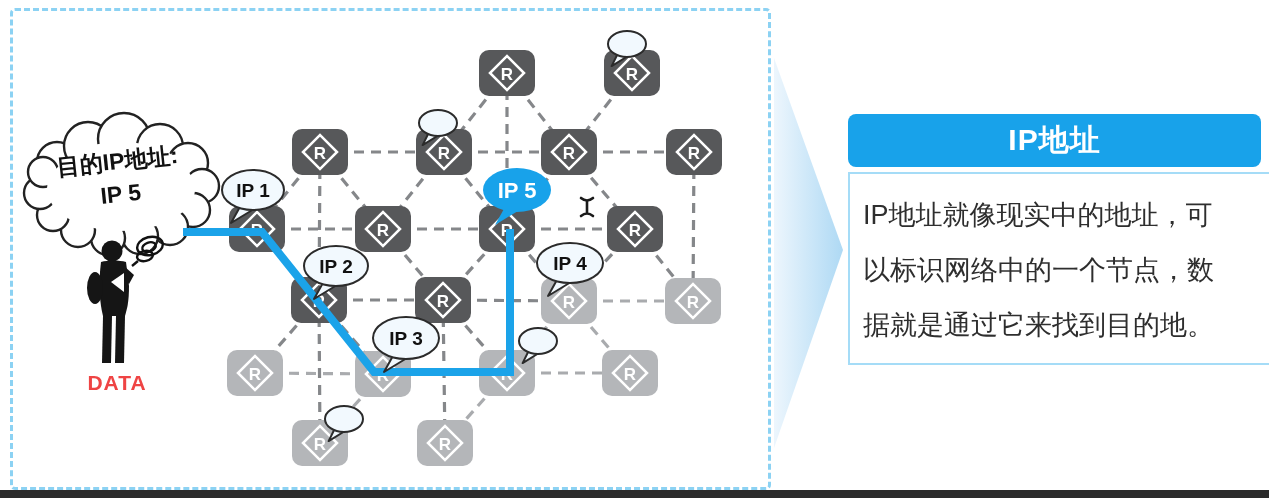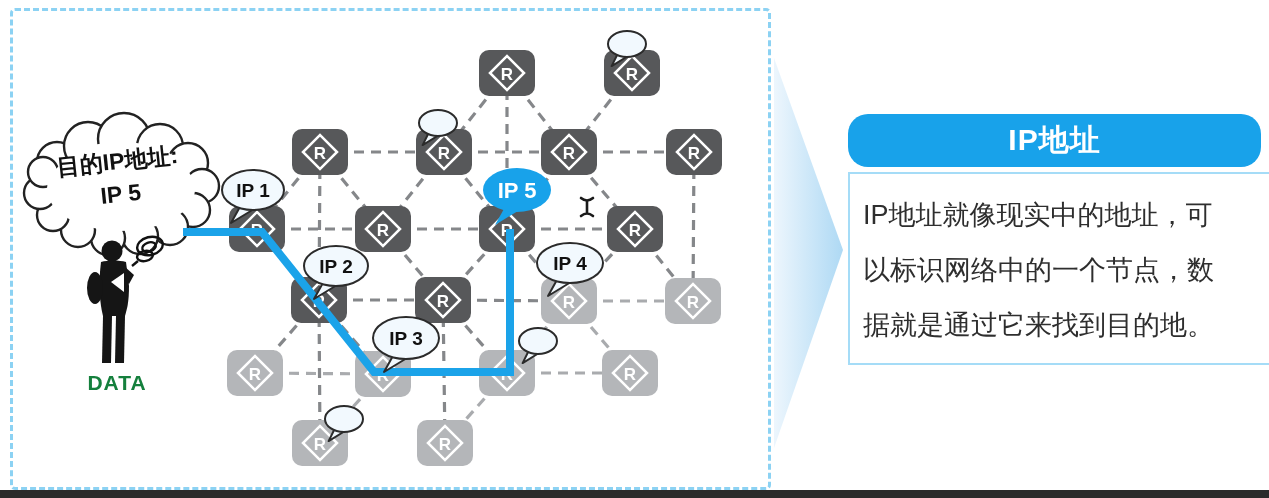--- a/index.html
+++ b/index.html
@@ -21,25 +21,25 @@
   .router.dark{background:#57585A;}
   .router.light{background:#B4B6B9;}
   .cloud-text{
     position:absolute;left:40px;top:146px;width:158px;z-index:4;
     transform:rotate(-6deg);text-align:center;color:#111;font-weight:bold;
   }
   .cloud-text .l1{font-size:23px;letter-spacing:0px;}
   .cloud-text .l2{font-size:23px;margin-top:4px;}
   .data-label{
     position:absolute;left:62px;top:371px;width:110px;text-align:center;z-index:4;
-    font-size:21px;font-weight:bold;color:#15803d;letter-spacing:1px;
+    font-size:21px;font-weight:bold;color:#ef4444;letter-spacing:1px;
   }
   .panel-header{
     position:absolute;left:848px;top:114px;width:413px;height:53px;
-    background:#18A2EA;border-radius:20px;display:flex;align-items:center;justify-content:center;
+    background:#18A2EA;border-radius:8px;display:flex;align-items:center;justify-content:center;
     color:#fff;font-size:30px;font-weight:bold;letter-spacing:1px;z-index:4;
   }
   .panel-body{
     position:absolute;left:848px;top:172px;width:409px;height:175px;
     background:#fff;border:2px solid #A5DCF7;z-index:4;
     padding:14px 0 0 13px;box-sizing:content-box;
     color:#2E2E2E;font-size:27px;line-height:55px;white-space:nowrap;
   }
   .bottom-bar{
     position:absolute;left:0;top:490px;width:1269px;height:8px;background:#2B2B2B;z-index:5;

